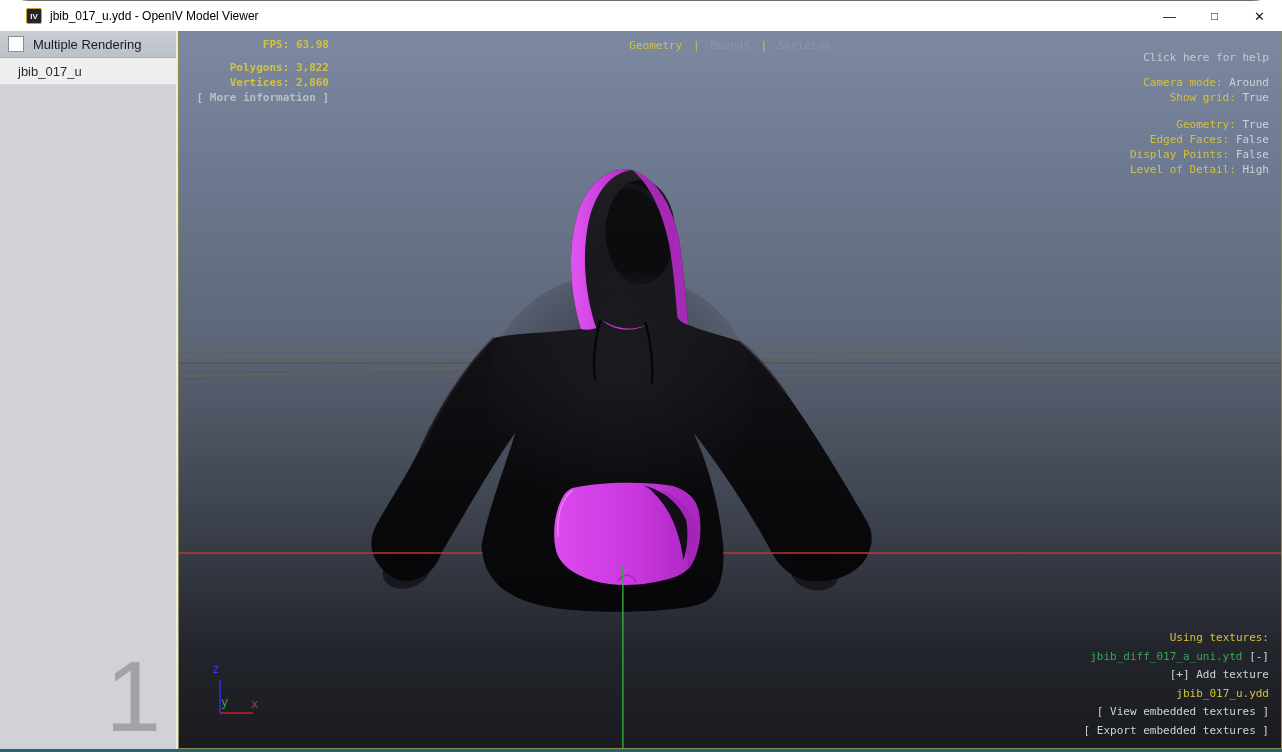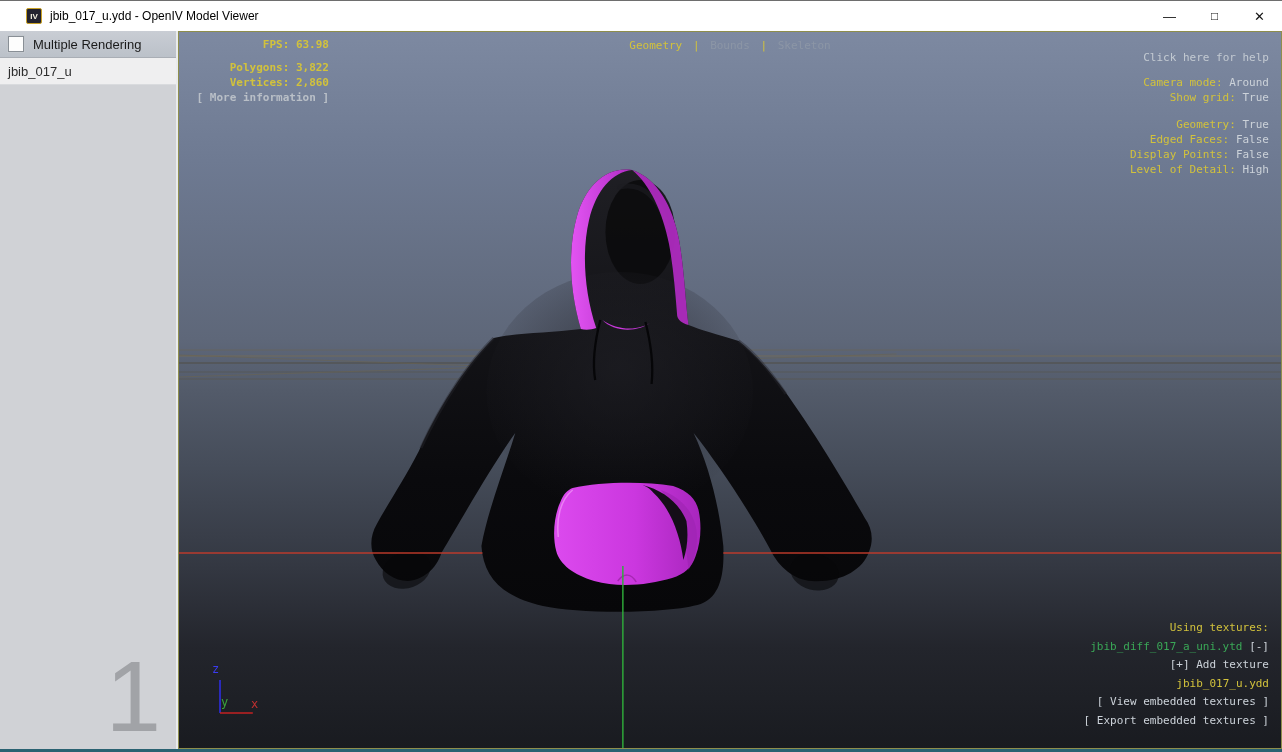--- a/index.html
+++ b/index.html
@@ -1,19 +1,19 @@
 <!DOCTYPE html>
 <html><head>
 <meta charset="utf-8">
 <style>
   * { margin:0; padding:0; box-sizing:border-box; }
   html,body { width:1282px; height:752px; overflow:hidden; background:#fff;
               font-family:"Liberation Sans", sans-serif; }
   .window { position:relative; width:1282px; height:752px; border-top:1px solid #6e6e6e;
-            background:#e8eaec; }
+            background:#e8eaec;border-radius:29px; }
 
   
   .titlebar { height:30px; background:#ffffff; display:flex; align-items:center; }
   .app-icon { width:16px; height:16px; margin-left:26px; background:#23232e;
               border:1px solid #c9a227; color:#f5f2e0; font-size:8px; font-weight:bold;
               display:flex; align-items:center; justify-content:center; border-radius:2px; }
   .title-text { margin-left:8px; font-size:12px; color:#000; }
   .win-controls { margin-left:auto; display:flex; height:30px; }
   .win-btn { width:45px; height:30px; display:flex; align-items:center; justify-content:center;
              font-size:13px; color:#111; cursor:default; }
@@ -22,21 +22,21 @@
   
   .main { display:flex; height:718px; }
   .sidebar { position:relative; width:178px; height:718px; background:#d0d2d6;
              border-right:2px solid #e9ebed; }
   .sb-header { height:27px; background:linear-gradient(#c9cdd4,#bbc1c9);
                border-bottom:1px solid #a9aeb5; display:flex; align-items:center; }
   .checkbox { width:16px; height:16px; background:#fdfdfd; border:1px solid #898f96;
               box-shadow:0 0 0 1px #c3c8ce; margin-left:8px; }
   .sb-header-label { margin-left:9px; font-size:13px; color:#1b1b1b; }
   .sb-item { height:27px; background:#efeff0; border-bottom:1px solid #d9dbde;
-             display:flex; align-items:center; font-size:13px; color:#2d2d2d; padding-left:8px; }
+             display:flex; align-items:center; font-size:13px; color:#2d2d2d; padding-left:18px; }
   .watermark { position:absolute; right:15px; bottom:14px; font-size:100px; line-height:0.78;
                color:#a1a3a7; font-weight:400; }
 
   
   .viewport { position:relative; flex:1; height:718px; border:1px solid #8e8e4c;
               background:linear-gradient(180deg,
                 #7d89a1 0%, #6e7a92 18%, #5e6779 43%, #535b6a 50%,
                 #454c59 61%, #333741 75%, #23252c 86%, #191b20 100%); }
   .scene { position:absolute; left:0; top:0; width:100%; height:100%; }
 
@@ -51,21 +51,21 @@
   .stats .gap { height:8px; }
   .more-info { color:#b9bfc7; }
 
   .tabs { position:absolute; top:6px; left:0; right:0; text-align:center; }
   .tabs .sep { color:#d2c23c; padding:0 4px; }
 
   .right-info { position:absolute; top:18px; right:12px; text-align:right; }
   .right-info .gap1 { height:10px; }
   .right-info .gap2 { height:12px; }
 
-  .textures { position:absolute; right:12px; bottom:18px; text-align:right;
+  .textures { position:absolute; right:12px; bottom:8px; text-align:right;
               line-height:18.5px; }
 
   .axis-label { position:absolute; font-family:"DejaVu Sans Mono", monospace; font-size:12px; }
   .axis-z { left:33px; top:630px; color:#3b3bf0; }
   .axis-y { left:42px; top:663px; color:#3aa33a; }
   .axis-x { left:72px; top:665px; color:#c03030; }
 
   .bottom-strip { height:4px; background:#2a6272; }
 </style>
 </head>

